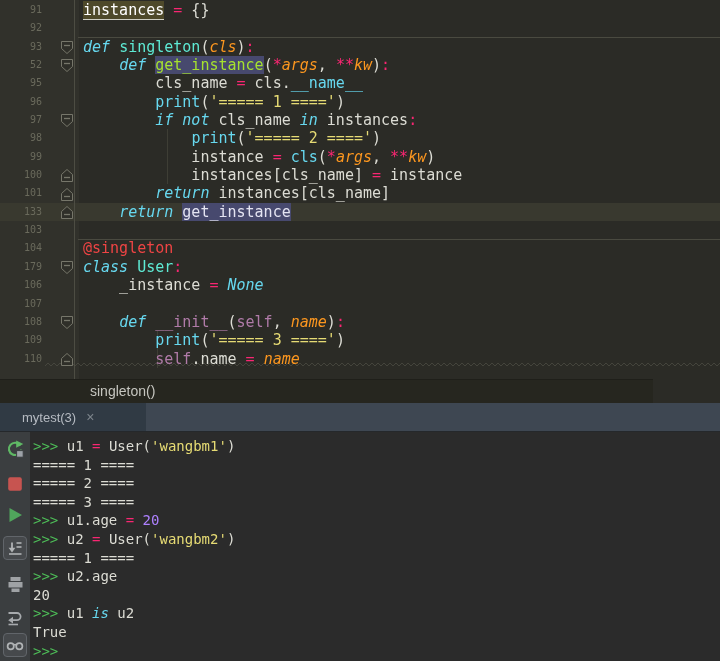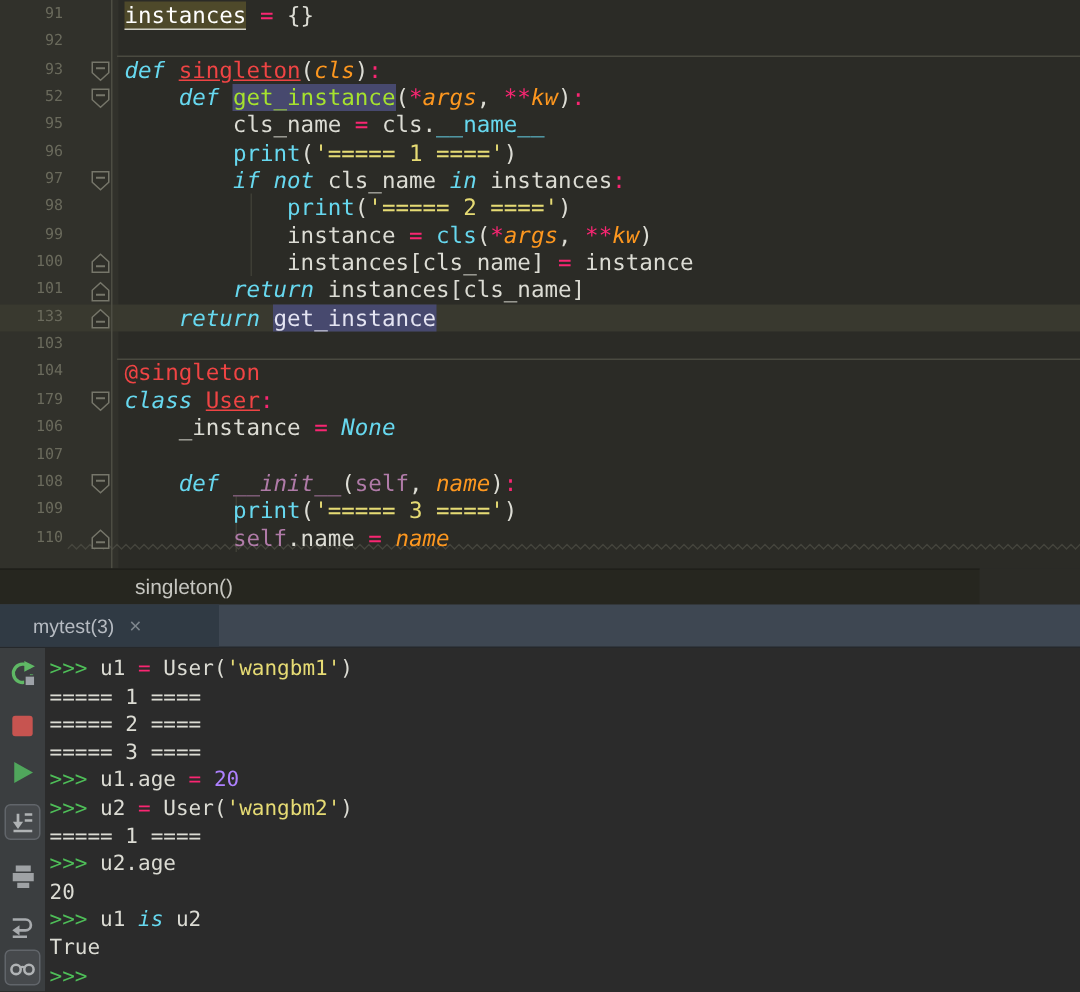--- a/index.html
+++ b/index.html
@@ -20,28 +20,28 @@
         font-family:"DejaVu Sans Mono",monospace;font-size:10px;}
   #code{position:absolute;left:83px;top:1px;z-index:3;white-space:pre;
         font-family:"DejaVu Sans Mono",monospace;font-size:15px;}
   .crow{height:18.35px;line-height:18.35px;white-space:pre;}
   .fold{position:absolute;left:60px;width:14px;height:15px;z-index:4;}
   #squiggle{position:absolute;left:45px;top:361px;z-index:2;}
   
   .tk-d{color:#dcdcd4;}
   .tk-kw{color:#67d8ef;font-style:italic;}
   .tk-bi{color:#67d8ef;}
-  .tk-fn{color:#ef4444;text-decoration:underline;}
+  .tk-fn{color:#5eead4;}
   .tk-deco{color:#ef4444;}
   .tk-param{color:#fd971f;font-style:italic;}
   .tk-op{color:#f92672;}
   .tk-str{color:#e6db74;}
   .tk-num{color:#ae81ff;}
   .tk-self{color:#b07ba8;}
-  .tk-dunder{color:#b07ba8;font-style:italic;text-align:right;}
+  .tk-dunder{color:#b07ba8;text-align:right;}
   .tk-usage{color:#ffffff;background:#4e492a;border-bottom:1px solid #cfcfc5;}
   .tk-fnhl{color:#a6e22e;background:#47496e;}
   .tk-idhl{color:#e4e4f2;background:#47496e;}
   .tk-prompt{color:#4ebe58;}
   
   #breadcrumb-bar{position:absolute;left:0;top:379px;width:653px;height:24px;
     background:#26261f;border-top:1px solid #1f1f1a;box-sizing:border-box;}
   #breadcrumb-label{position:absolute;left:90px;top:0;height:23px;line-height:23px;
     color:#c6c6c0;font-size:14px;}
   

